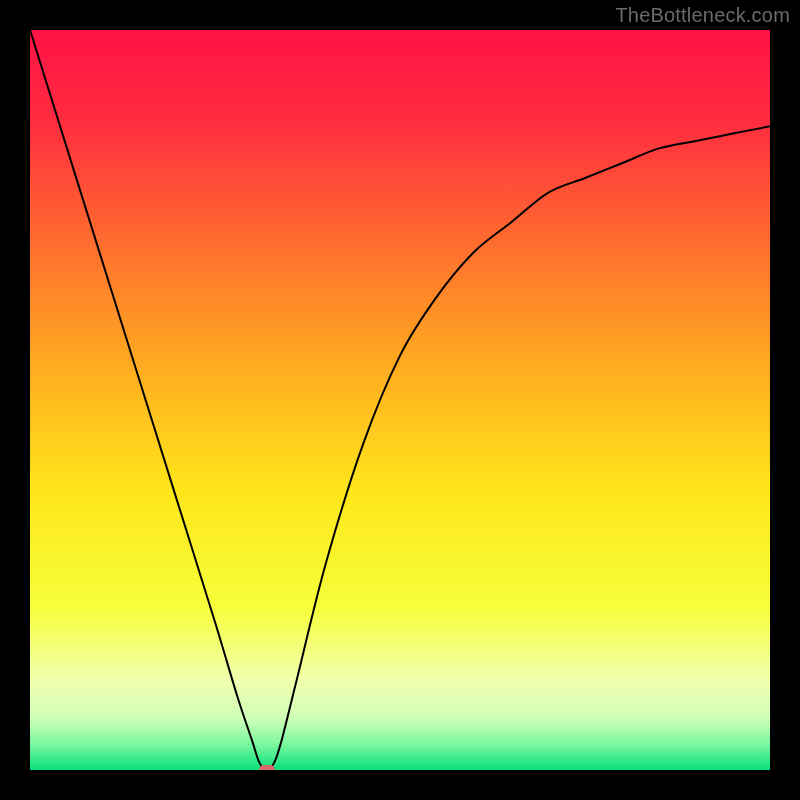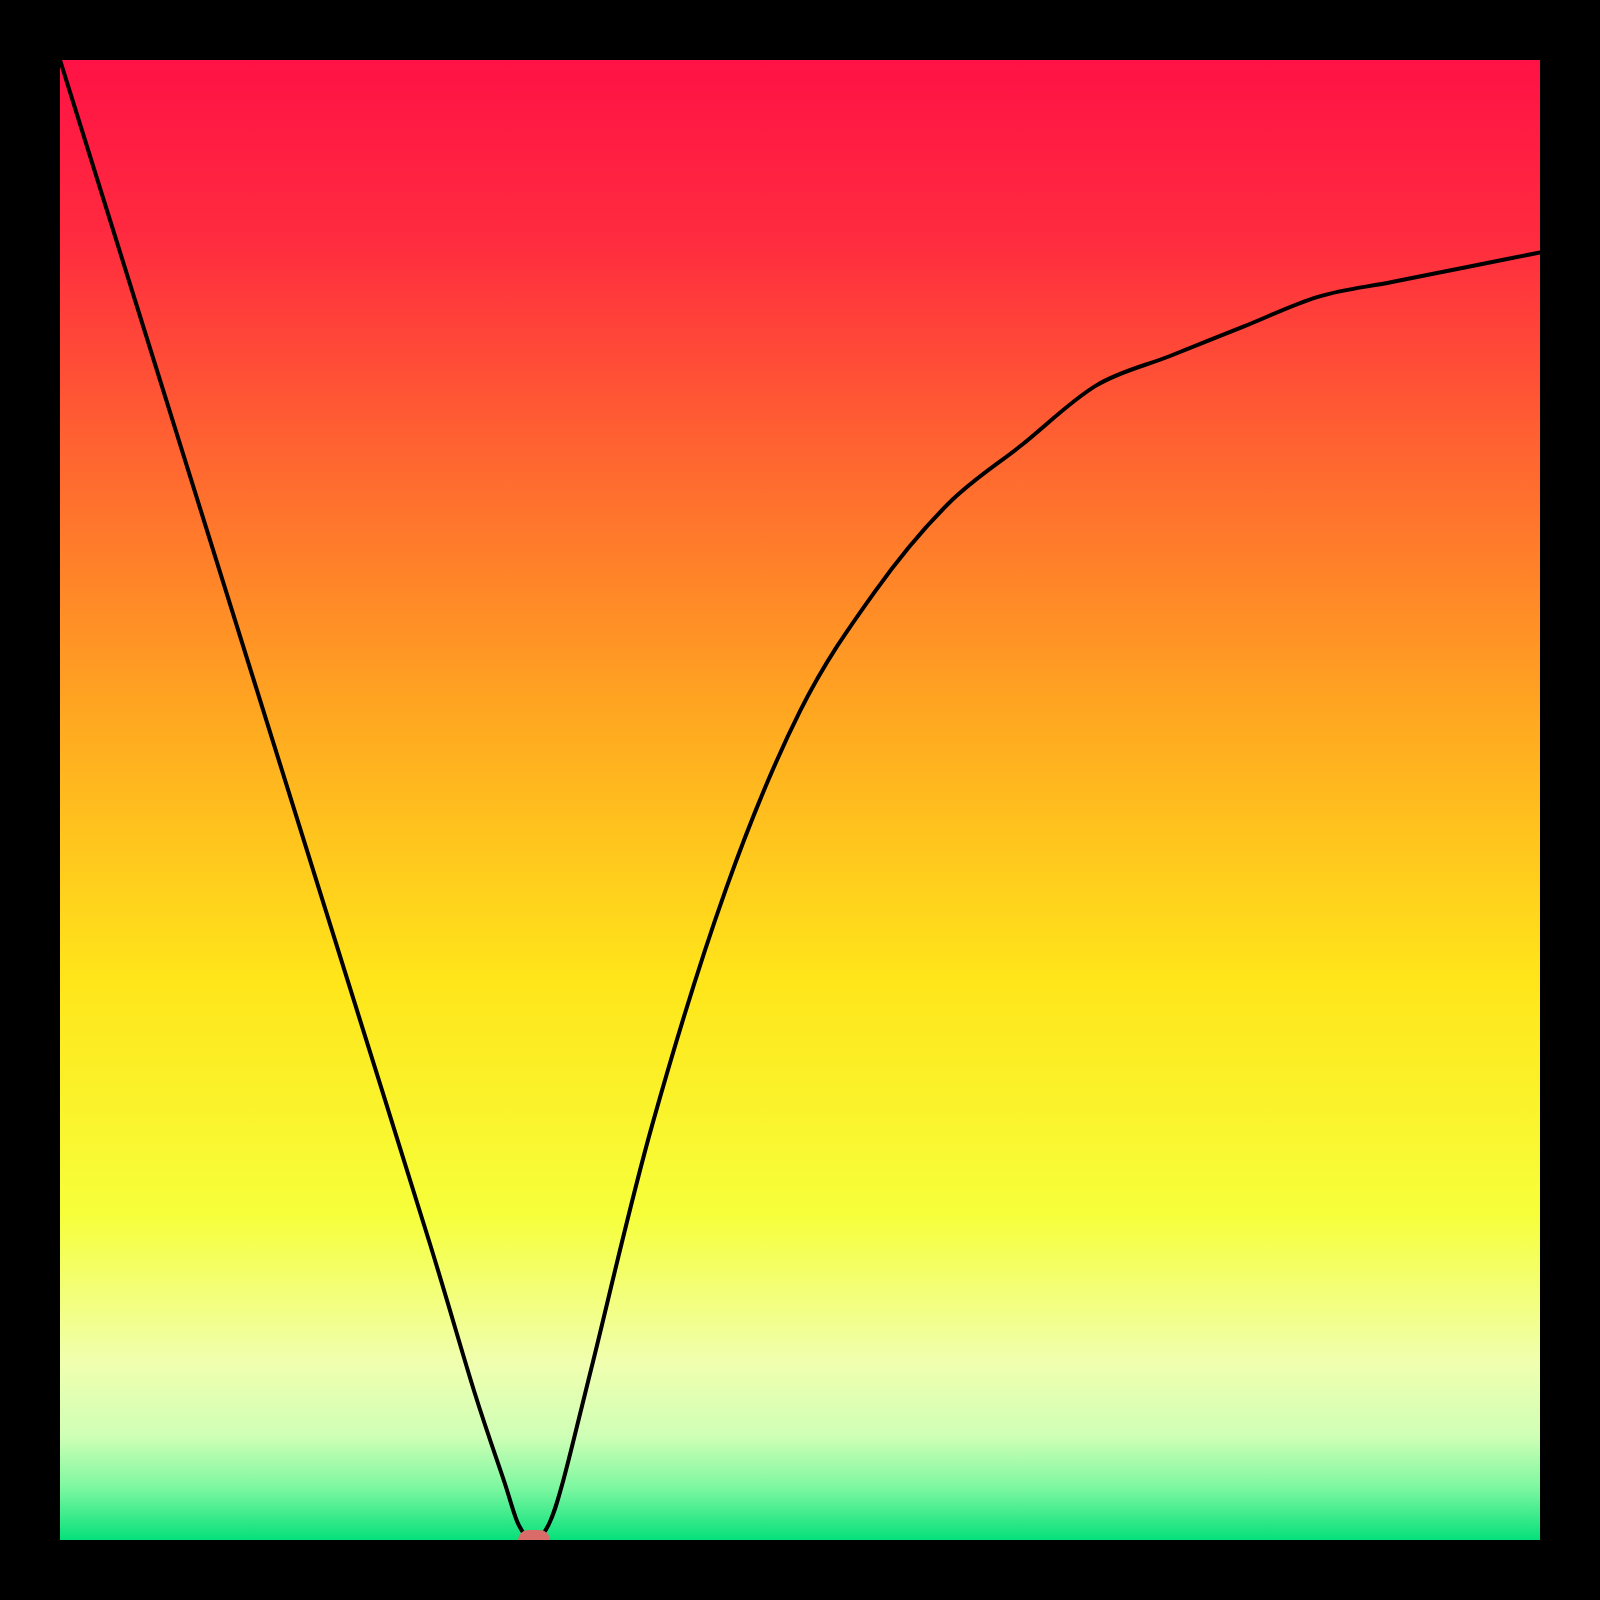--- a/index.html
+++ b/index.html
@@ -56,20 +56,21 @@
     height: 10px;
     border-radius: 5px;
     transform: translate(-50%, -50%);
   }
 </style>
 </head>
 <body>
 
 <div class="frame">
 
+  <div class="watermark">TheBottleneck.com</div>
 
   <div class="plot-area">
     <svg class="gradient" viewBox="0 0 100 100" preserveAspectRatio="none">
       <defs>
         <linearGradient id="bg-grad" x1="0" y1="0" x2="0" y2="1">
             <stop offset="0%" stop-color="#ff1245"></stop>
             <stop offset="12%" stop-color="#ff2b3f"></stop>
             <stop offset="28.000000000000004%" stop-color="#ff6a2f"></stop>
             <stop offset="45%" stop-color="#ffaa20"></stop>
             <stop offset="62%" stop-color="#ffe51a"></stop>

